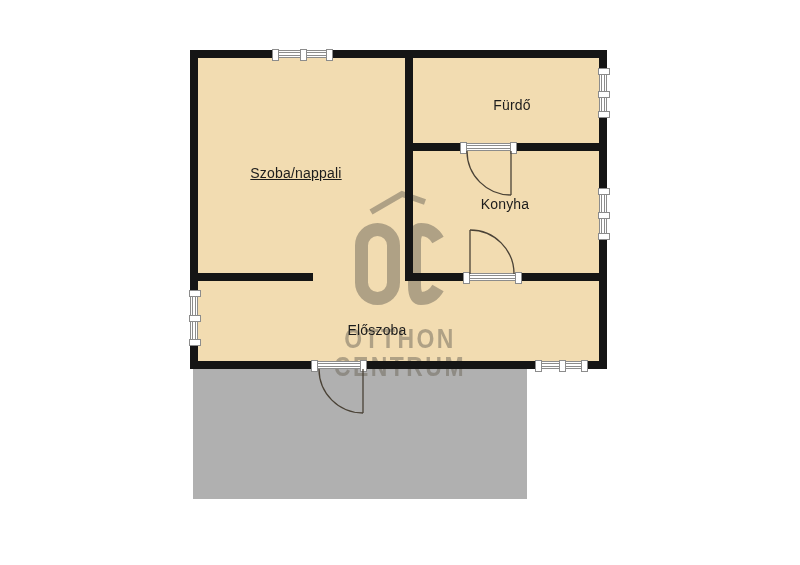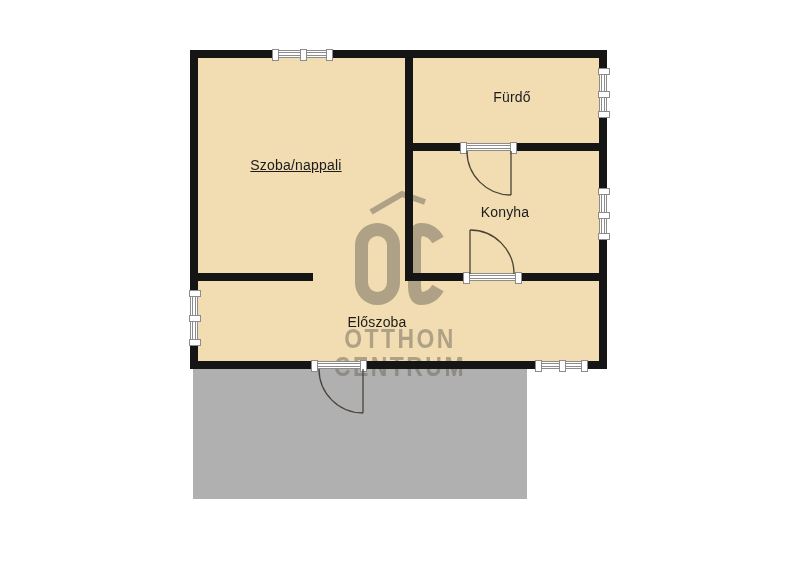--- a/index.html
+++ b/index.html
@@ -19,21 +19,21 @@
   .win.v .pane{top:0;bottom:0;left:1px;right:1px;border-left:1px solid var(--window-line,#8c8c8c);border-right:1px solid var(--window-line,#8c8c8c);}
   .post{position:absolute;background:var(--window-fill,#fff);border:1px solid var(--window-line,#8c8c8c);box-sizing:border-box;z-index:3;}
   .win.h .post{top:-2px;height:12px;width:7px;}
   .win.v .post{left:-2px;width:12px;height:7px;}
   
   .door{position:absolute;z-index:2;overflow:visible;}
   .door path,.door line{stroke:var(--door-line,#4a4236);stroke-width:1.3;fill:none;}
   
   .room-label{
     position:absolute;transform:translate(-50%,-50%);
-    font-size:14px;color:var(--label,#1c1c1c);white-space:nowrap;z-index:4;letter-spacing:0.2px;
+    font-size:14px;color:var(--label,#1c1c1c);white-space:nowrap;z-index:4;letter-spacing:0.2px;margin-top:8px;
   }
   
   .watermark{position:absolute;inset:0;z-index:1;opacity:0.5;color:var(--watermark,#6e675a);}
   .wm-logo{position:absolute;left:350px;top:190px;}
   .wm-logo path,.wm-logo rect{stroke:currentColor;fill:none;}
   .wm-text{
     position:absolute;transform:translate(-50%,-50%) scaleX(0.82);
     font-size:28px;font-weight:bold;letter-spacing:3px;white-space:nowrap;color:currentColor;
   }
   .wm-line1{left:400px;top:339px;}
@@ -124,16 +124,16 @@
     <line x1="8" y1="49" x2="8" y2="5"></line>
     <path d="M 8 5 A 44 44 0 0 1 52 49"></path>
   </svg>
   <svg class="door" style="left:310px;top:361px;" width="62" height="60" viewBox="0 0 62 60">
     <line x1="53" y1="8" x2="53" y2="52"></line>
     <path d="M 9 8 A 44 44 0 0 0 53 52"></path>
   </svg>
 
   <div class="room-label" style="left:296px;top:165px;text-decoration:underline;">Szoba/nappali</div>
   <div class="room-label" style="left:512px;top:97px;">Fürdő</div>
-  <div class="room-label" style="left:505px;top:212px;">Konyha</div>
+  <div class="room-label" style="left:505px;top:196px;">Konyha</div>
   <div class="room-label" style="left:377px;top:322px;">Előszoba</div>
 
 </div>
 
 </body></html>

